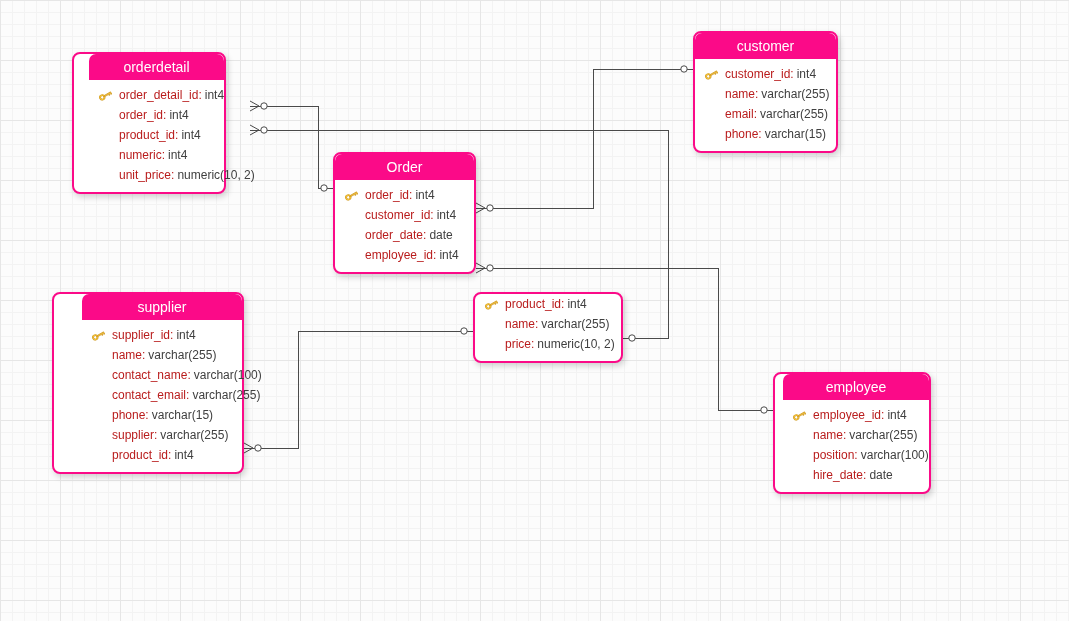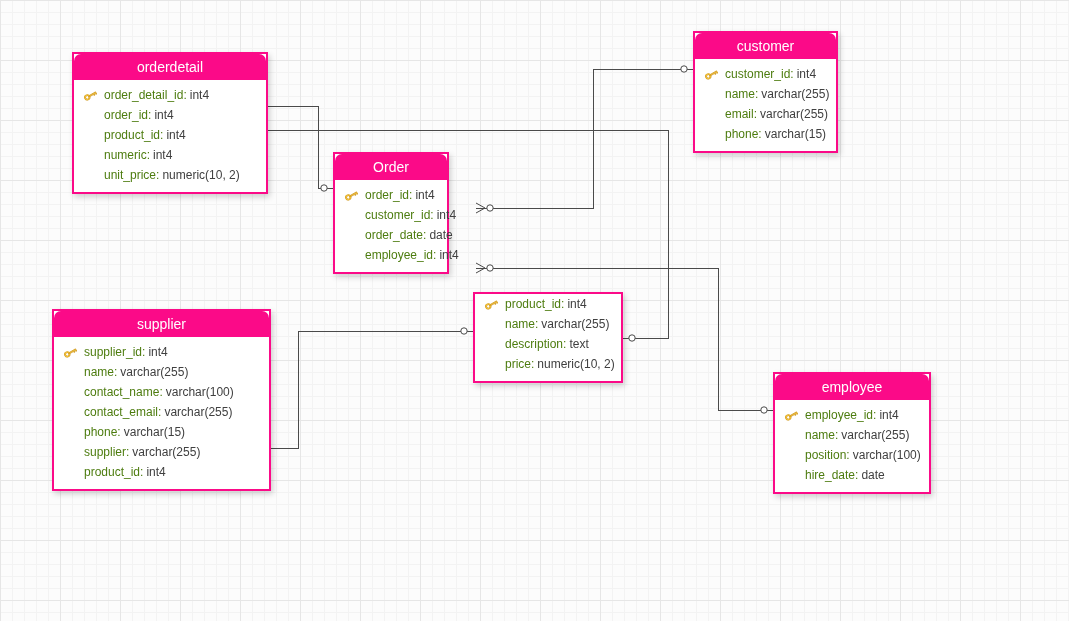--- a/index.html
+++ b/index.html
@@ -25,21 +25,21 @@
     left: 0; top: 0;
     width: 1069px; height: 621px;
     z-index: 1;
   }
 
   .entity {
     position: absolute;
     box-sizing: border-box;
     background: #ffffff;
     border: 2px solid var(--accent);
-    border-radius: 0;
+    border-radius: 8px;
     box-shadow: 2px 3px 6px rgba(0,0,0,0.18);
     padding-bottom: 7px;
     z-index: 2;
   }
   .entity-header {
     background: var(--accent);
     color: #ffffff;
     text-align: center;
     font-size: 14px;
     height: 26px;
@@ -58,21 +58,21 @@
     font-size: 12px;
     white-space: nowrap;
   }
   .key-slot {
     flex: 0 0 21px;
     width: 21px;
     height: 16px;
     display: inline-flex;
     align-items: center;
   }
-  .field-name { color: #4d7c0f; }
+  .field-name { color: #b91c1c; }
   .field-type { color: #404040; margin-left: 3px; }
 </style>
 </head>
 <body>
 
 <div class="canvas">
   <svg id="connectors" viewBox="0 0 1069 621" width="1069" height="621">
       <polyline points="250,106 318,106 318,188 333,188" fill="none" stroke="#4a4a4a" stroke-width="1" shape-rendering="crispEdges"></polyline>
       <line x1="250" y1="101" x2="259" y2="106" stroke="#4a4a4a" stroke-width="1"></line>
       <line x1="250" y1="111" x2="259" y2="106" stroke="#4a4a4a" stroke-width="1"></line>
@@ -93,21 +93,21 @@
       <line x1="476" y1="273" x2="485" y2="268" stroke="#4a4a4a" stroke-width="1"></line>
       <circle cx="490" cy="268" r="3.2" fill="#ffffff" stroke="#4a4a4a" stroke-width="1"></circle>
       <circle cx="764" cy="410" r="3.2" fill="#ffffff" stroke="#4a4a4a" stroke-width="1"></circle>
       <polyline points="244,448 298,448 298,331 473,331" fill="none" stroke="#4a4a4a" stroke-width="1" shape-rendering="crispEdges"></polyline>
       <line x1="244" y1="443" x2="253" y2="448" stroke="#4a4a4a" stroke-width="1"></line>
       <line x1="244" y1="453" x2="253" y2="448" stroke="#4a4a4a" stroke-width="1"></line>
       <circle cx="258" cy="448" r="3.2" fill="#ffffff" stroke="#4a4a4a" stroke-width="1"></circle>
       <circle cx="464" cy="331" r="3.2" fill="#ffffff" stroke="#4a4a4a" stroke-width="1"></circle>
     </svg>
   <div id="entities">
-      <div class="entity" style="left: 72px; top: 52px; width: 196px;">
+      <div class="entity" style="left: 72px; top: 52px; width: 154px; padding-left: 15px;">
         <div class="entity-header">orderdetail</div>
         <div class="field-row">
           <span class="key-slot">
             <svg viewBox="0 0 16 16" width="15" height="15">
               <g transform="rotate(-30 8 8)">
                 <circle cx="4" cy="8" r="2.3" fill="none" stroke="#c8921a" stroke-width="2"></circle>
                 <circle cx="4" cy="8" r="2.3" fill="none" stroke="#f7c53d" stroke-width="1"></circle>
                 <path d="M6.3 7.3 L14.6 7.3 L14.6 9.9 L13.5 9.9 L13.5 8.7 L12.3 8.7 L12.3 9.9 L11.2 9.9 L11.2 8.7 L6.3 8.7 Z" fill="#f7c53d" stroke="#c8921a" stroke-width="0.7"></path>
               </g>
             </svg>
@@ -160,21 +160,21 @@
           <span class="key-slot"></span>
           <span class="field-name">email:</span>
           <span class="field-type">varchar(255)</span>
         </div>
         <div class="field-row">
           <span class="key-slot"></span>
           <span class="field-name">phone:</span>
           <span class="field-type">varchar(15)</span>
         </div>
       </div>
-      <div class="entity" style="left: 333px; top: 152px; width: 116px;">
+      <div class="entity" style="left: 333px; top: 152px; width: 143px;">
         <div class="entity-header">Order</div>
         <div class="field-row">
           <span class="key-slot">
             <svg viewBox="0 0 16 16" width="15" height="15">
               <g transform="rotate(-30 8 8)">
                 <circle cx="4" cy="8" r="2.3" fill="none" stroke="#c8921a" stroke-width="2"></circle>
                 <circle cx="4" cy="8" r="2.3" fill="none" stroke="#f7c53d" stroke-width="1"></circle>
                 <path d="M6.3 7.3 L14.6 7.3 L14.6 9.9 L13.5 9.9 L13.5 8.7 L12.3 8.7 L12.3 9.9 L11.2 9.9 L11.2 8.7 L6.3 8.7 Z" fill="#f7c53d" stroke="#c8921a" stroke-width="0.7"></path>
               </g>
             </svg>
@@ -191,21 +191,21 @@
           <span class="key-slot"></span>
           <span class="field-name">order_date:</span>
           <span class="field-type">date</span>
         </div>
         <div class="field-row">
           <span class="key-slot"></span>
           <span class="field-name">employee_id:</span>
           <span class="field-type">int4</span>
         </div>
       </div>
-      <div class="entity" style="left: 52px; top: 309px; width: 219px;">
+      <div class="entity" style="left: 52px; top: 292px; width: 192px; padding-left: 28px;">
         <div class="entity-header">supplier</div>
         <div class="field-row">
           <span class="key-slot">
             <svg viewBox="0 0 16 16" width="15" height="15">
               <g transform="rotate(-30 8 8)">
                 <circle cx="4" cy="8" r="2.3" fill="none" stroke="#c8921a" stroke-width="2"></circle>
                 <circle cx="4" cy="8" r="2.3" fill="none" stroke="#f7c53d" stroke-width="1"></circle>
                 <path d="M6.3 7.3 L14.6 7.3 L14.6 9.9 L13.5 9.9 L13.5 8.7 L12.3 8.7 L12.3 9.9 L11.2 9.9 L11.2 8.7 L6.3 8.7 Z" fill="#f7c53d" stroke="#c8921a" stroke-width="0.7"></path>
               </g>
             </svg>
@@ -258,30 +258,25 @@
           <span class="field-name">product_id:</span>
           <span class="field-type">int4</span>
         </div>
         <div class="field-row">
           <span class="key-slot"></span>
           <span class="field-name">name:</span>
           <span class="field-type">varchar(255)</span>
         </div>
         <div class="field-row">
           <span class="key-slot"></span>
-          <span class="field-name">description:</span>
-          <span class="field-type">text</span>
-        </div>
-        <div class="field-row">
-          <span class="key-slot"></span>
           <span class="field-name">price:</span>
           <span class="field-type">numeric(10, 2)</span>
         </div>
       </div>
-      <div class="entity" style="left: 773px; top: 372px; width: 158px;">
+      <div class="entity" style="left: 773px; top: 372px; width: 158px; padding-left: 8px;">
         <div class="entity-header">employee</div>
         <div class="field-row">
           <span class="key-slot">
             <svg viewBox="0 0 16 16" width="15" height="15">
               <g transform="rotate(-30 8 8)">
                 <circle cx="4" cy="8" r="2.3" fill="none" stroke="#c8921a" stroke-width="2"></circle>
                 <circle cx="4" cy="8" r="2.3" fill="none" stroke="#f7c53d" stroke-width="1"></circle>
                 <path d="M6.3 7.3 L14.6 7.3 L14.6 9.9 L13.5 9.9 L13.5 8.7 L12.3 8.7 L12.3 9.9 L11.2 9.9 L11.2 8.7 L6.3 8.7 Z" fill="#f7c53d" stroke="#c8921a" stroke-width="0.7"></path>
               </g>
             </svg>

